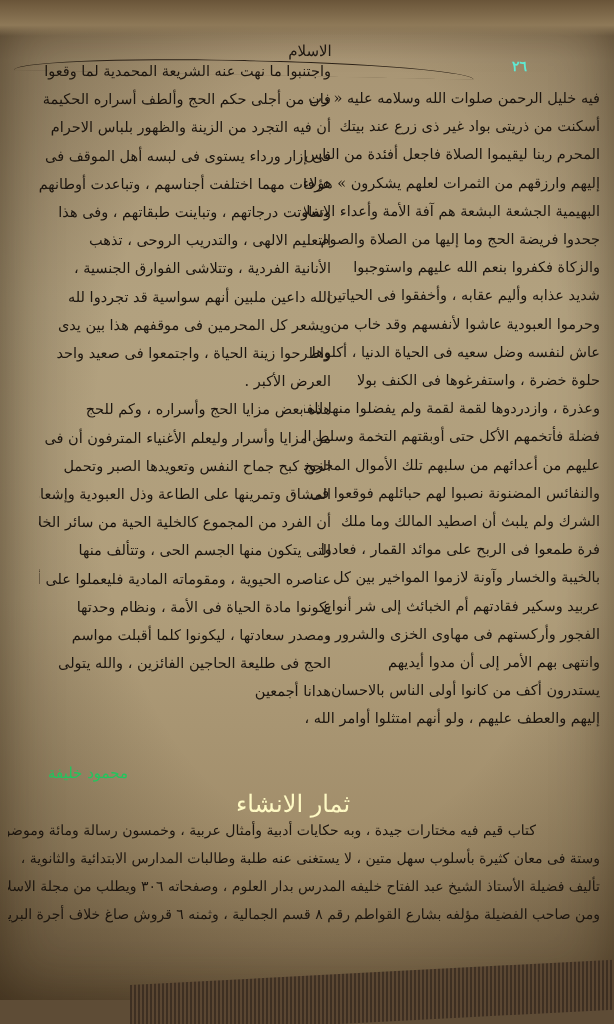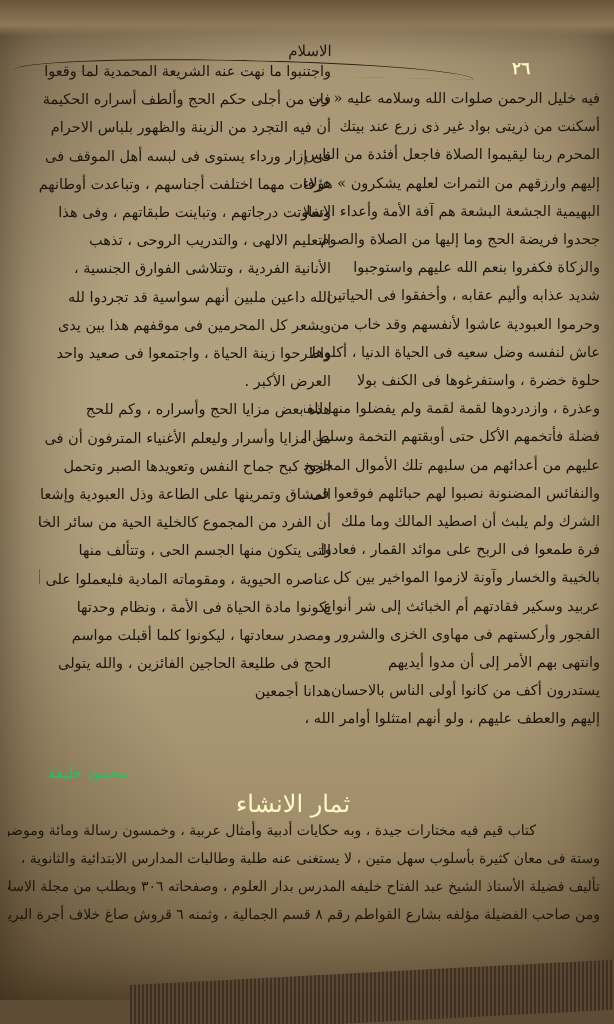--- a/index.html
+++ b/index.html
@@ -31,21 +31,21 @@
   .header-title {
     position: absolute; left: 0; width: 600px; top: 0; text-align: center;
     font-size: 15px; color: #1e1710; direction: rtl;
   }
   .header-rule {
     position: absolute; left: 4px; top: 18px; width: 460px; height: 14px;
     border-top: 1.6px solid #2a2016; border-radius: 50% 50% 0 0 / 100% 100% 0 0;
     transform: rotate(1.2deg);
   }
   .page-number {
-    position: absolute; left: 512px; top: 58px; font-size: 17px; color: #fef9c3;
+    position: absolute; left: 512px; top: 58px; font-size: 14px; color: #5eead4;
     font-weight: bold; letter-spacing: 1px;
   }
   .column {
     position: absolute; direction: rtl; color: #1c150e;
     font-size: 14.5px; line-height: 28.2px; text-align: justify;
   }
   .col-right { left: 304px; top: 84px; width: 296px; }
   .col-left { left: 8px; top: 57px; width: 292px; margin-left: 31px; }
   .col-line { display: block; white-space: nowrap; overflow: hidden; text-align: right; }
   .signature {

